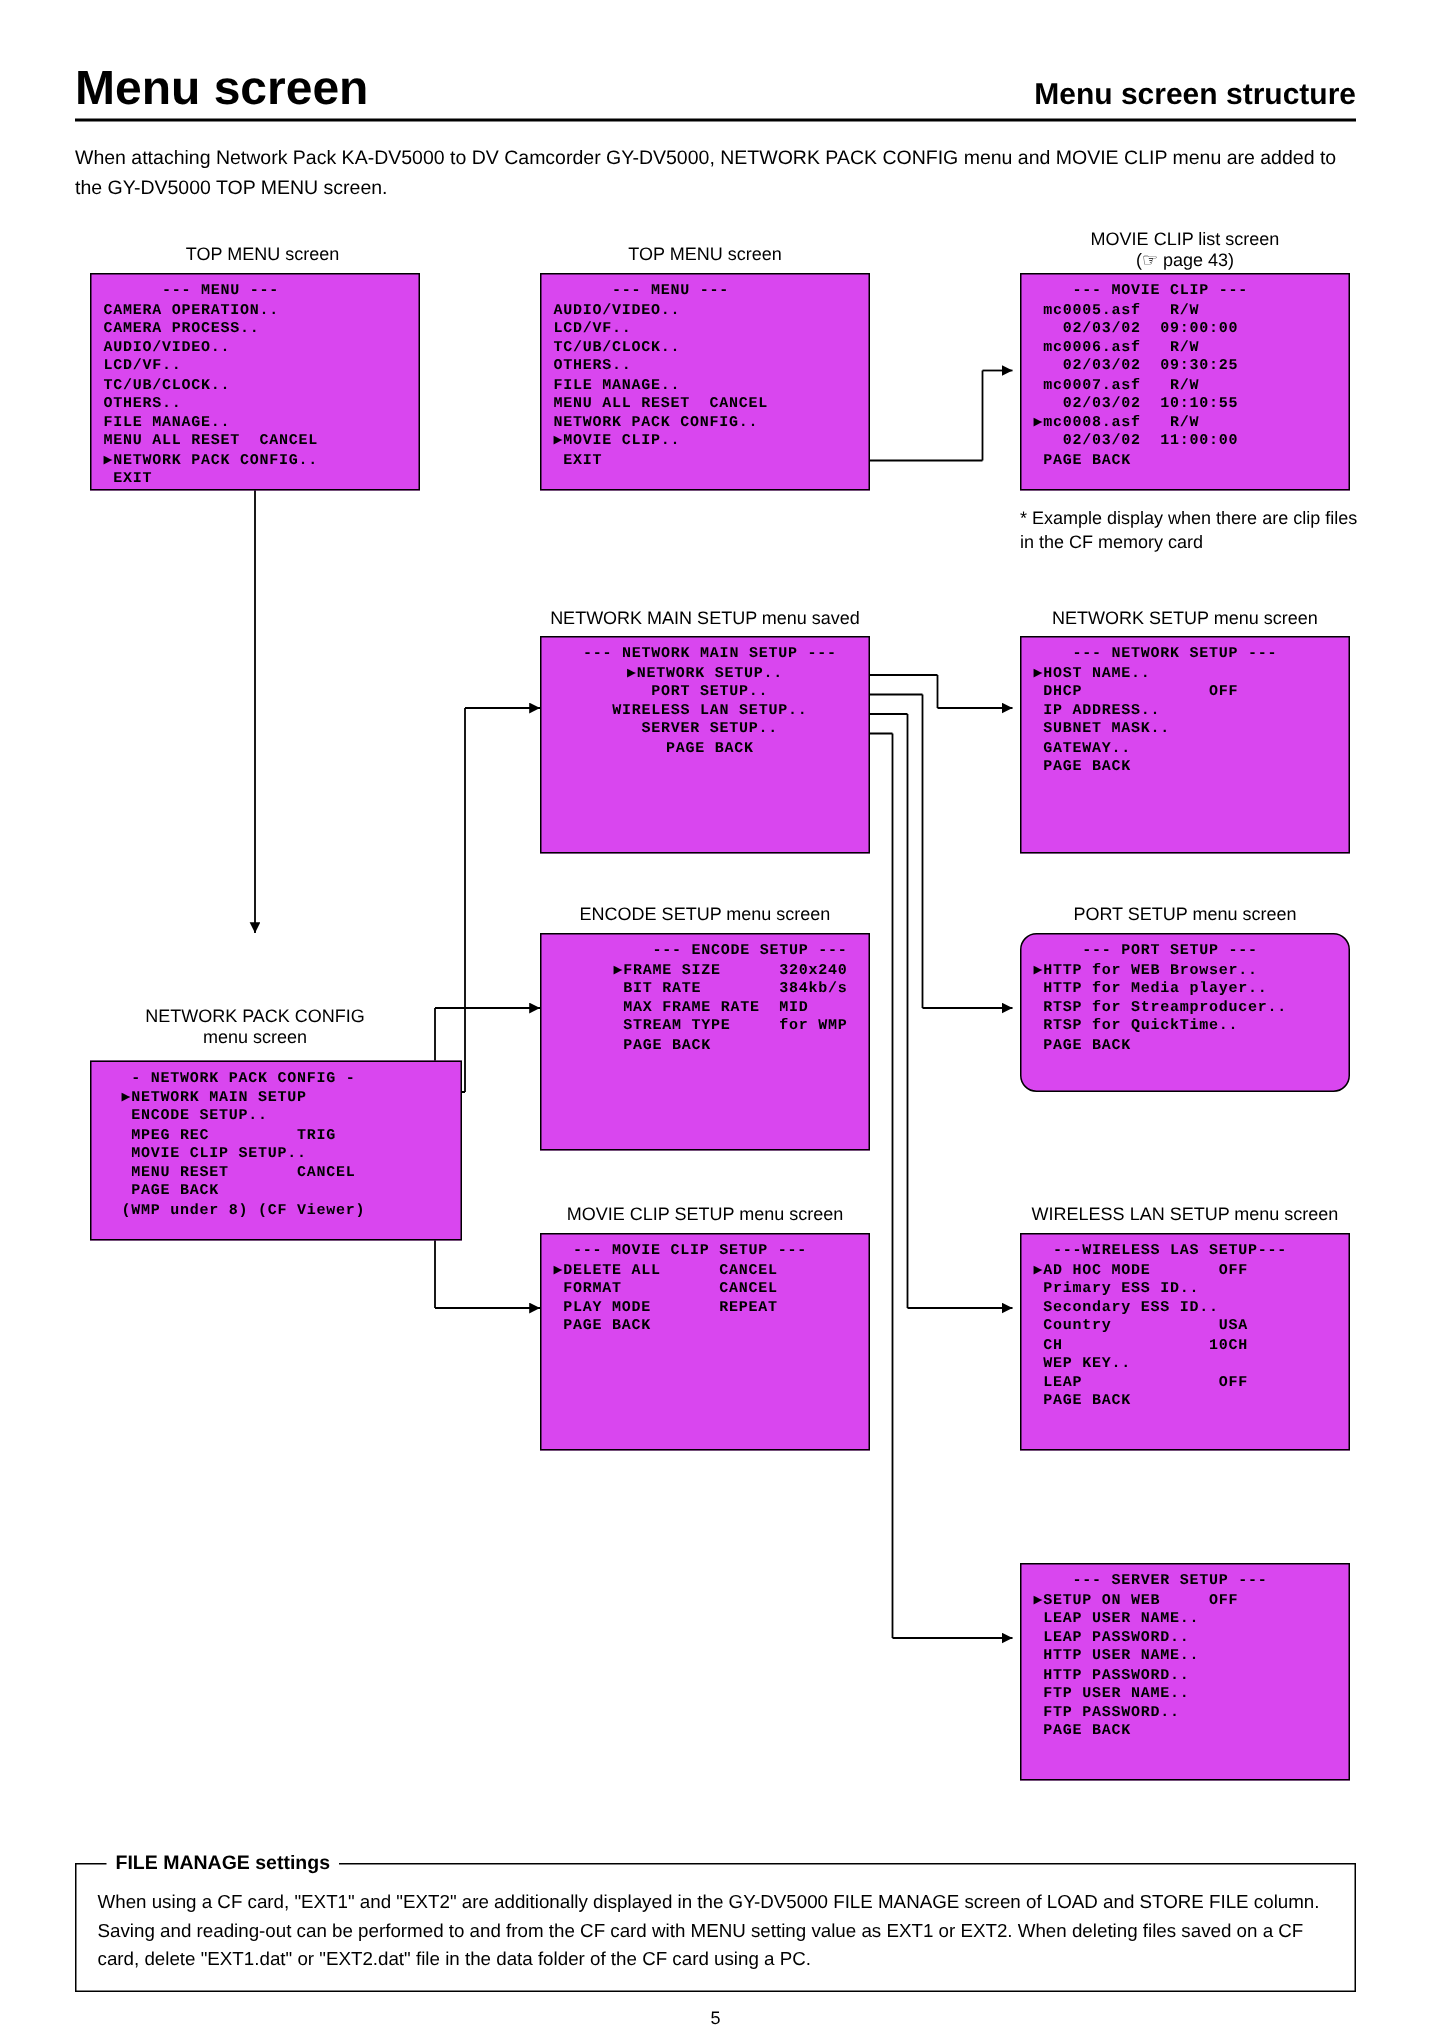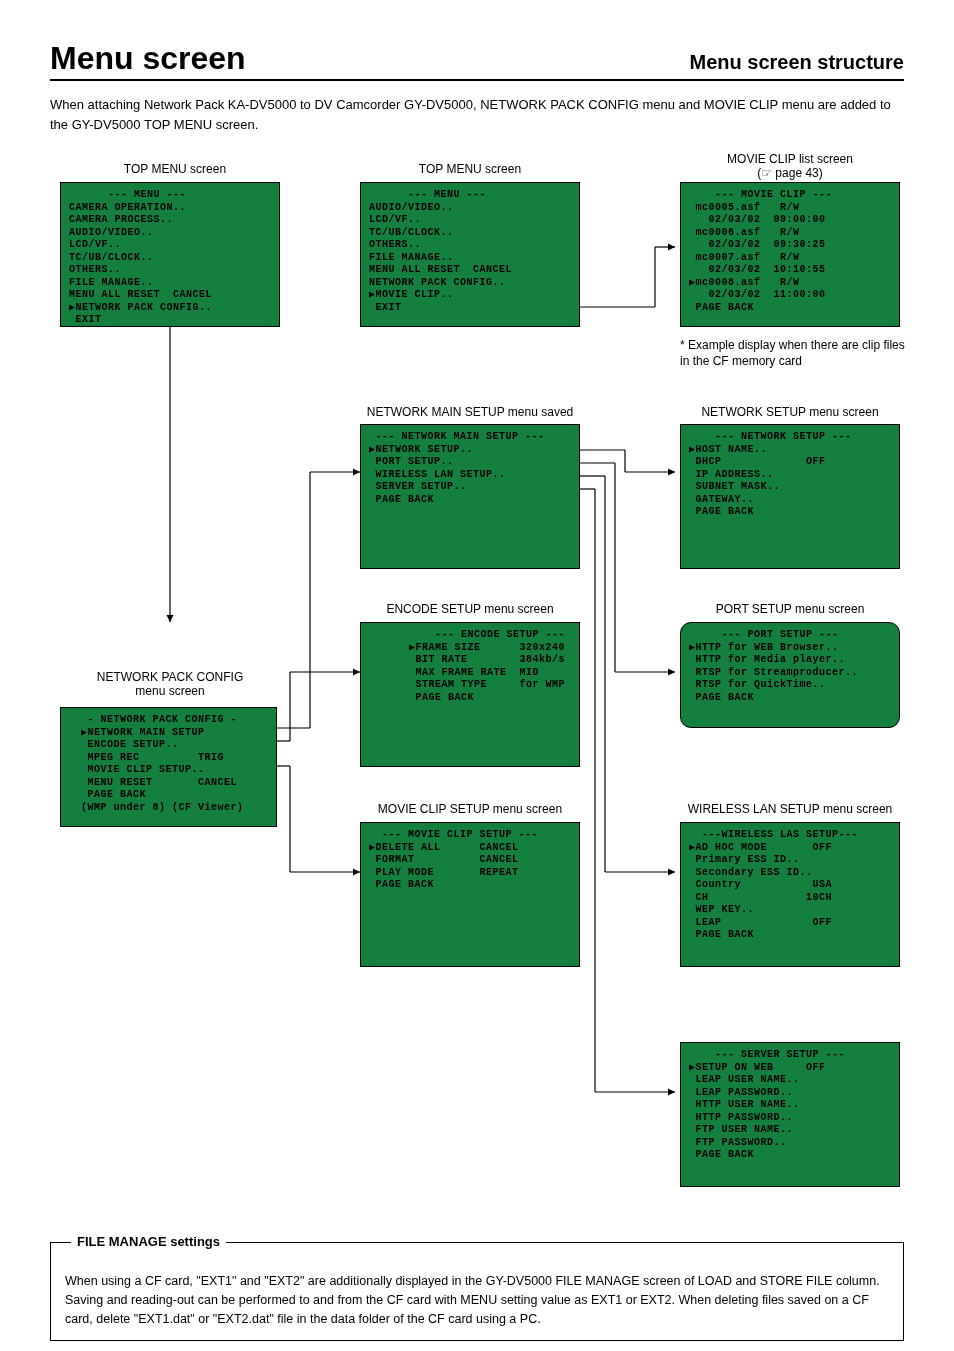--- a/index.html
+++ b/index.html
@@ -39,21 +39,21 @@
     margin: 0 auto;
   }
   .box-label {
     font-size: 12px;
     text-align: center;
     position: absolute;
   }
   .menu-box {
     position: absolute;
     border: 1px solid #000;
-    background: #15803d;
+    background: #d946ef;
     padding: 6px 8px;
     font-family: "Courier New", monospace;
     font-size: 10px;
     font-weight: bold;
     line-height: 1.25;
     white-space: pre;
     letter-spacing: 0.5px;
   }
   .note {
     position: absolute;
@@ -69,21 +69,21 @@
   .footer-title {
     position: absolute;
     top: -9px;
     left: 20px;
     background: #fff;
     padding: 0 6px;
     font-weight: bold;
     font-size: 13px;
   }
   .footer-body {
-    margin-top: 21px;
+    margin-top: 8px;
     line-height: 1.5;
     font-size: 12.5px;
   }
   .page-num {
     text-align: center;
     font-size: 12px;
     margin-top: 10px;
   }
   svg.connectors {
     position: absolute;
@@ -185,21 +185,21 @@
    02/03/02  10:10:55
 ▶mc0008.asf   R/W
    02/03/02  11:00:00
  PAGE BACK</div>
 
   <div class="note" style="left:630px; top:185px; width:230px;">*  Example display when there are clip files in the CF memory card</div>
 
   <div class="box-label" style="left:310px; top:253px; width:220px;">NETWORK MAIN SETUP menu saved</div>
   <div class="box-label" style="left:630px; top:253px; width:220px;">NETWORK SETUP menu screen</div>
 
-  <div class="menu-box" style="left:310px; top:272px; width:220px; height:145px;"> --- NETWORK MAIN SETUP ---
+  <div class="menu-box" style="left:310px; top:272px; width:220px; height:145px;text-align:center;"> --- NETWORK MAIN SETUP ---
 ▶NETWORK SETUP..
  PORT SETUP..
  WIRELESS LAN SETUP..
  SERVER SETUP..
  PAGE BACK</div>
   <div class="menu-box" style="left:630px; top:272px; width:220px; height:145px;">    --- NETWORK SETUP ---
 ▶HOST NAME..
  DHCP             OFF
  IP ADDRESS..
  SUBNET MASK..
@@ -220,21 +220,21 @@
  HTTP for Media player..
  RTSP for Streamproducer..
  RTSP for QuickTime..
  PAGE BACK</div>
 
   <div class="box-label" style="left:20px; top:518px; width:200px;">
     <span>NETWORK PACK CONFIG</span><br>
     <span>menu screen</span>
   </div>
 
-  <div class="menu-box" style="left:10px; top:555px; width:217px; height:120px;padding-left:20px;"> - NETWORK PACK CONFIG -
+  <div class="menu-box" style="left:10px; top:555px; width:248px; height:120px;padding-left:20px;"> - NETWORK PACK CONFIG -
 ▶NETWORK MAIN SETUP
  ENCODE SETUP..
  MPEG REC         TRIG
  MOVIE CLIP SETUP..
  MENU RESET       CANCEL
  PAGE BACK
 (WMP under 8) (CF Viewer)</div>
 
   <div class="box-label" style="left:300px; top:650px; width:240px;">MOVIE CLIP SETUP menu screen</div>
   <div class="box-label" style="left:615px; top:650px; width:250px;">WIRELESS LAN SETUP menu screen</div>

